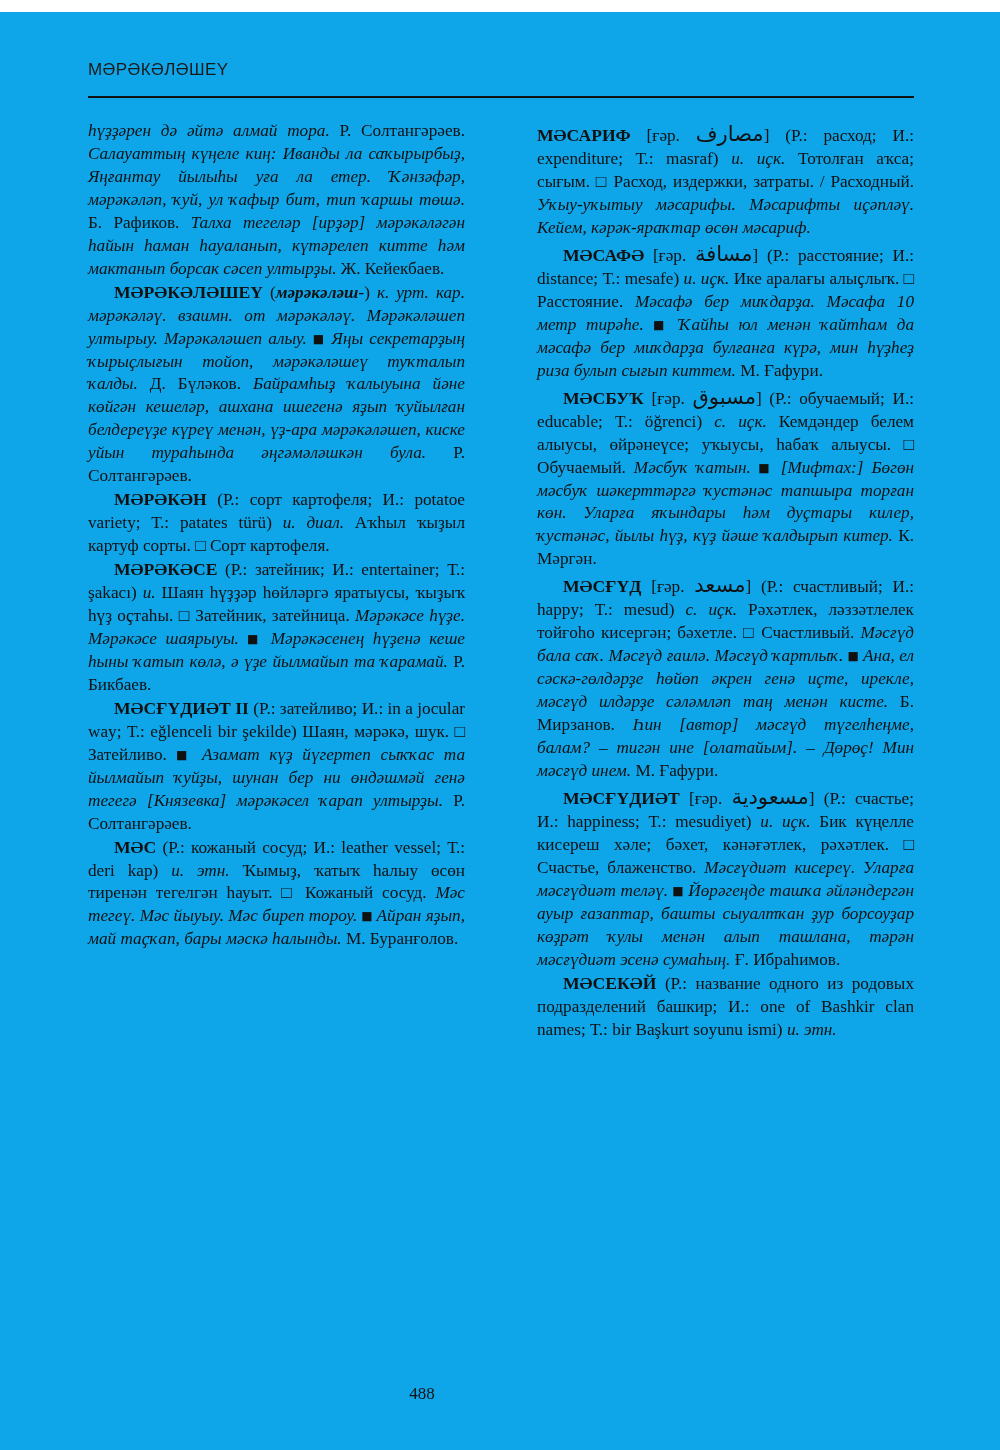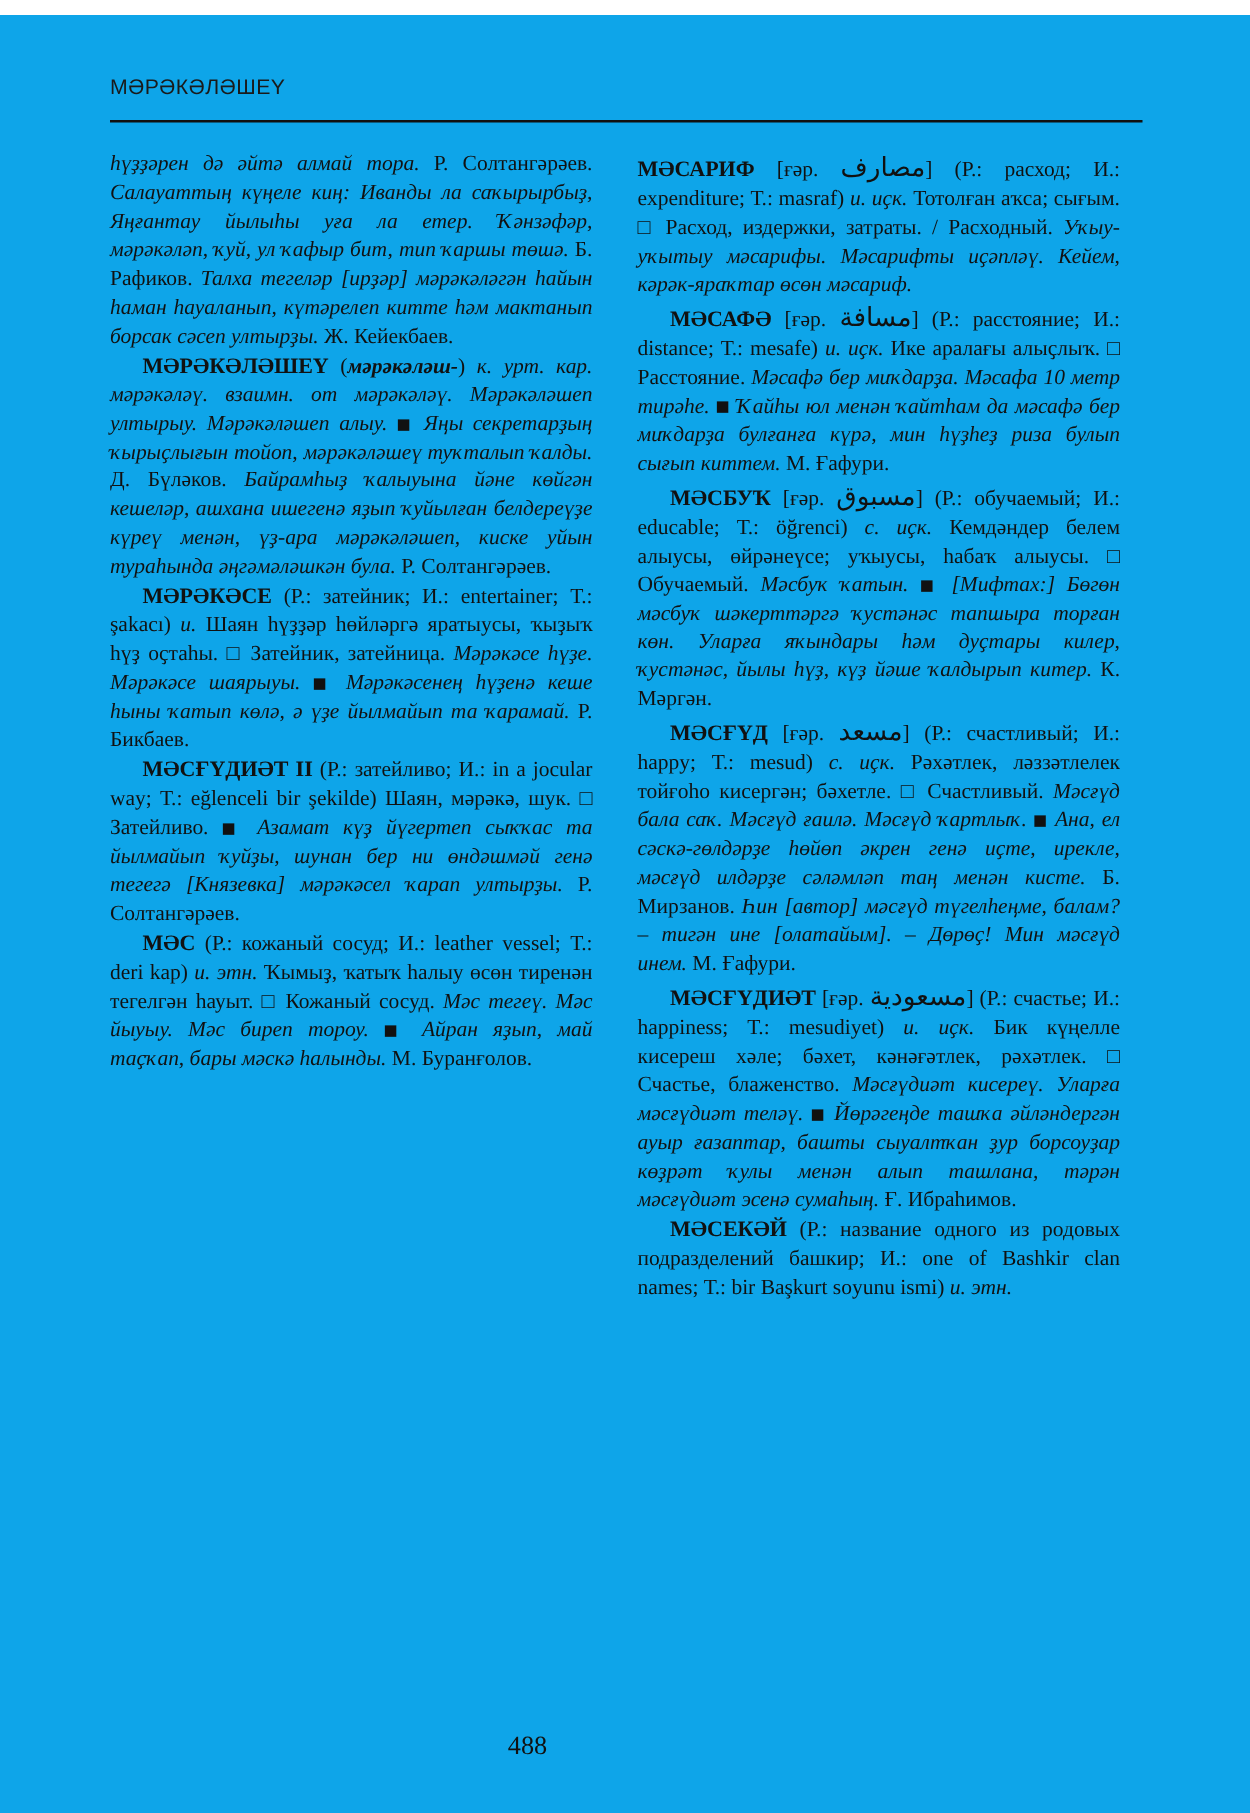--- a/index.html
+++ b/index.html
@@ -41,21 +41,21 @@
     height: 2px;
     background: #111;
   }
   .columns {
     position: absolute;
     left: 88px;
     top: 108px;
     width: 826px;
     height: 1230px;
     display: flex;
-    gap: 36px;
+    gap: 72px;
   }
   .col {
     width: 386px;
     font-size: 17.2px;
     line-height: 1.335;
     text-align: justify;
     text-justify: inter-word;
     hyphens: manual;
   }
   .entry {
@@ -88,36 +88,37 @@
     font-family: "DejaVu Sans", sans-serif;
     font-size: 12px;
     vertical-align: 1px;
   }
   .pageno {
     position: absolute;
     left: 0;
     top: 1372px;
     width: 844px;
     text-align: center;
-    font-size: 21px;
+    font-size: 17px;
     font-family: "Liberation Serif", serif;
   }
 </style>
 </head>
 <body>
 
 <div class="page">
 
   <div class="running-head">МӘРӘКӘЛӘШЕY</div>
   <div class="head-rule"></div>
 
   <div class="columns">
     <div class="col" id="col-left">
         <p class="entry first"><span class="it">һүҙҙәрен дә әйтә алмай тора.</span><span> Р. Солтангәрәев. </span><span class="it">Салауаттың күңеле киң: Иванды ла саҡырырбыҙ, Яңғантау йылыһы уға ла етер. Ҡәнзәфәр, мәрәкәләп, ҡуй, ул ҡафыр бит, тип ҡаршы төшә.</span><span> Б. Рафиков. </span><span class="it">Талха тегеләр [ирҙәр] мәрәкәләгән һайын һаман һауаланып, күтәрелеп китте һәм мактанып борсак сәсеп ултырҙы.</span><span> Ж. Кейекбаев.</span></p>
         <p class="entry"><span class="hw">МӘРӘКӘЛӘШЕY</span><span> (</span><span class="bit">мәрәкәләш-</span><span>) </span><span class="it">к. урт. кар. мәрәкәләү. взаимн. от мәрәкәләү. Мәрәкәләшеп ултырыу. Мәрәкәләшеп алыу.</span><span class="blk"> ■ </span><span class="it">Яңы секретарҙың ҡырыҫлығын тойоп, мәрәкәләшеү туҡталып ҡалды.</span><span> Д. Бүләков. </span><span class="it">Байрамһыҙ ҡалыуына йәне көйгән кешеләр, ашхана ишегенә яҙып ҡуйылған белдереүҙе күреү менән, үҙ-ара мәрәкәләшеп, киске уйын тураһында әңгәмәләшкән була.</span><span> Р. Солтангәрәев.</span></p>
+        <p class="entry"><span class="hw">МӘРӘКӘН</span><span> (Р.: сорт картофеля; И.: potatoe variety; Т.: patates türü) </span><span class="it">и. диал.</span><span> Аҡһыл ҡыҙыл картуф сорты. □ Сорт картофеля.</span></p>
         <p class="entry"><span class="hw">МӘРӘКӘСЕ</span><span> (Р.: затейник; И.: entertainer; Т.: şakacı) </span><span class="it">и.</span><span> Шаян һүҙҙәр һөйләргә яратыусы, ҡыҙыҡ һүҙ оҫтаһы. □ Затейник, затейница. </span><span class="it">Мәрәкәсе һүҙе. Мәрәкәсе шаярыуы.</span><span class="blk"> ■ </span><span class="it">Мәрәкәсенең һүҙенә кеше һыны ҡатып көлә, ә үҙе йылмайып та ҡарамай.</span><span> Р. Бикбаев.</span></p>
         <p class="entry"><span class="hw">МӘСҒҮДИӘТ II</span><span> (Р.: затейливо; И.: in a jocular way; Т.: eğlenceli bir şekilde) </span><span> Шаян, мәрәкә, шук. □ Затейливо.</span><span class="blk"> ■ </span><span class="it">Азамат күҙ йүгертеп сыҡҡас та йылмайып ҡуйҙы, шунан бер ни өндәшмәй генә тегегә [Князевка] мәрәкәсел ҡарап ултырҙы.</span><span> Р. Солтангәрәев.</span></p>
         <p class="entry"><span class="hw">МӘС</span><span> (Р.: кожаный сосуд; И.: leather vessel; Т.: deri kap) </span><span class="it">и. этн.</span><span> Ҡымыҙ, ҡатыҡ һалыу өсөн тиренән тегелгән һауыт. □ Кожаный сосуд. </span><span class="it">Мәс тегеү. Мәс йыуыу. Мәс биреп тороу.</span><span class="blk"> ■ </span><span class="it">Айран яҙып, май таҫҡап, бары мәскә һалынды.</span><span> М. Буранғолов.</span></p>
       </div>
     <div class="col" id="col-right">
         <p class="entry first"><span class="hw">МӘСАРИФ</span><span> [ғәр. </span><span class="ar">مصارف</span><span>] (Р.: расход; И.: expenditure; Т.: masraf) </span><span class="it">и. иҫк.</span><span> Тотолған аҡса; сығым. □ Расход, издержки, затраты. / Расходный. </span><span class="it">Уҡыу-уҡытыу мәсарифы. Мәсарифты иҫәпләү. Кейем, кәрәк-яраҡтар өсөн мәсариф.</span></p>
         <p class="entry"><span class="hw">МӘСАФӘ</span><span> [ғәр. </span><span class="ar">مسافة</span><span>] (Р.: расстояние; И.: distance; Т.: mesafe) </span><span class="it">и. иҫк.</span><span> Ике аралағы алыҫлыҡ. □ Расстояние. </span><span class="it">Мәсафә бер миҡдарҙа. Мәсафа 10 метр тирәһе.</span><span class="blk"> ■ </span><span class="it">Ҡайһы юл менән ҡайтһам да мәсафә бер миҡдарҙа булғанға күрә, мин һүҙһеҙ риза булып сығып киттем.</span><span> М. Ғафури.</span></p>
         <p class="entry"><span class="hw">МӘСБУҠ</span><span> [ғәр. </span><span class="ar">مسبوق</span><span>] (Р.: обучаемый; И.: educable; Т.: öğrenci) </span><span class="it">с. иҫк.</span><span> Кемдәндер белем алыусы, өйрәнеүсе; уҡыусы, һабаҡ алыусы. □ Обучаемый. </span><span class="it">Мәсбуҡ ҡатын.</span><span class="blk"> ■ </span><span class="it">[Мифтах:] Бөгөн мәсбуҡ шәкерттәргә ҡустәнәс тапшыра торған көн. Уларға яҡындары һәм дуҫтары килер, ҡустәнәс, йылы һүҙ, күҙ йәше ҡалдырып китер.</span><span> К. Мәргән.</span></p>
         <p class="entry"><span class="hw">МӘСҒҮД</span><span> [ғәр. </span><span class="ar">مسعد</span><span>] (Р.: счастливый; И.: happy; Т.: mesud) </span><span class="it">с. иҫк.</span><span> Рәхәтлек, ләззәтлелек тойғоһо кисергән; бәхетле. □ Счастливый. </span><span class="it">Мәсғүд бала саҡ. Мәсғүд ғаилә. Мәсғүд ҡартлыҡ.</span><span class="blk"> ■ </span><span class="it">Ана, ел сәскә-гөлдәрҙе һөйөп әкрен генә иҫте, ирекле, мәсғүд илдәрҙе сәләмләп таң менән кисте.</span><span> Б. Мирзанов. </span><span class="it">Һин [автор] мәсғүд түгелһеңме, балам? – тигән ине [олатайым]. – Дөрөҫ! Мин мәсғүд инем.</span><span> М. Ғафури.</span></p>
         <p class="entry"><span class="hw">МӘСҒҮДИӘТ</span><span> [ғәр. </span><span class="ar">مسعودية</span><span>] (Р.: счастье; И.: happiness; Т.: mesudiyet) </span><span class="it">и. иҫк.</span><span> Бик күңелле кисереш хәле; бәхет, кәнәғәтлек, рәхәтлек. □ Счастье, блаженство. </span><span class="it">Мәсғүдиәт кисереү. Уларға мәсғүдиәт теләү.</span><span class="blk"> ■ </span><span class="it">Йөрәгеңде ташҡа әйләндергән ауыр ғазаптар, башты сыуалтҡан ҙур борсоуҙар көҙрәт ҡулы менән алып ташлана, тәрән мәсғүдиәт эсенә сумаһың.</span><span> Ғ. Ибраһимов.</span></p>

